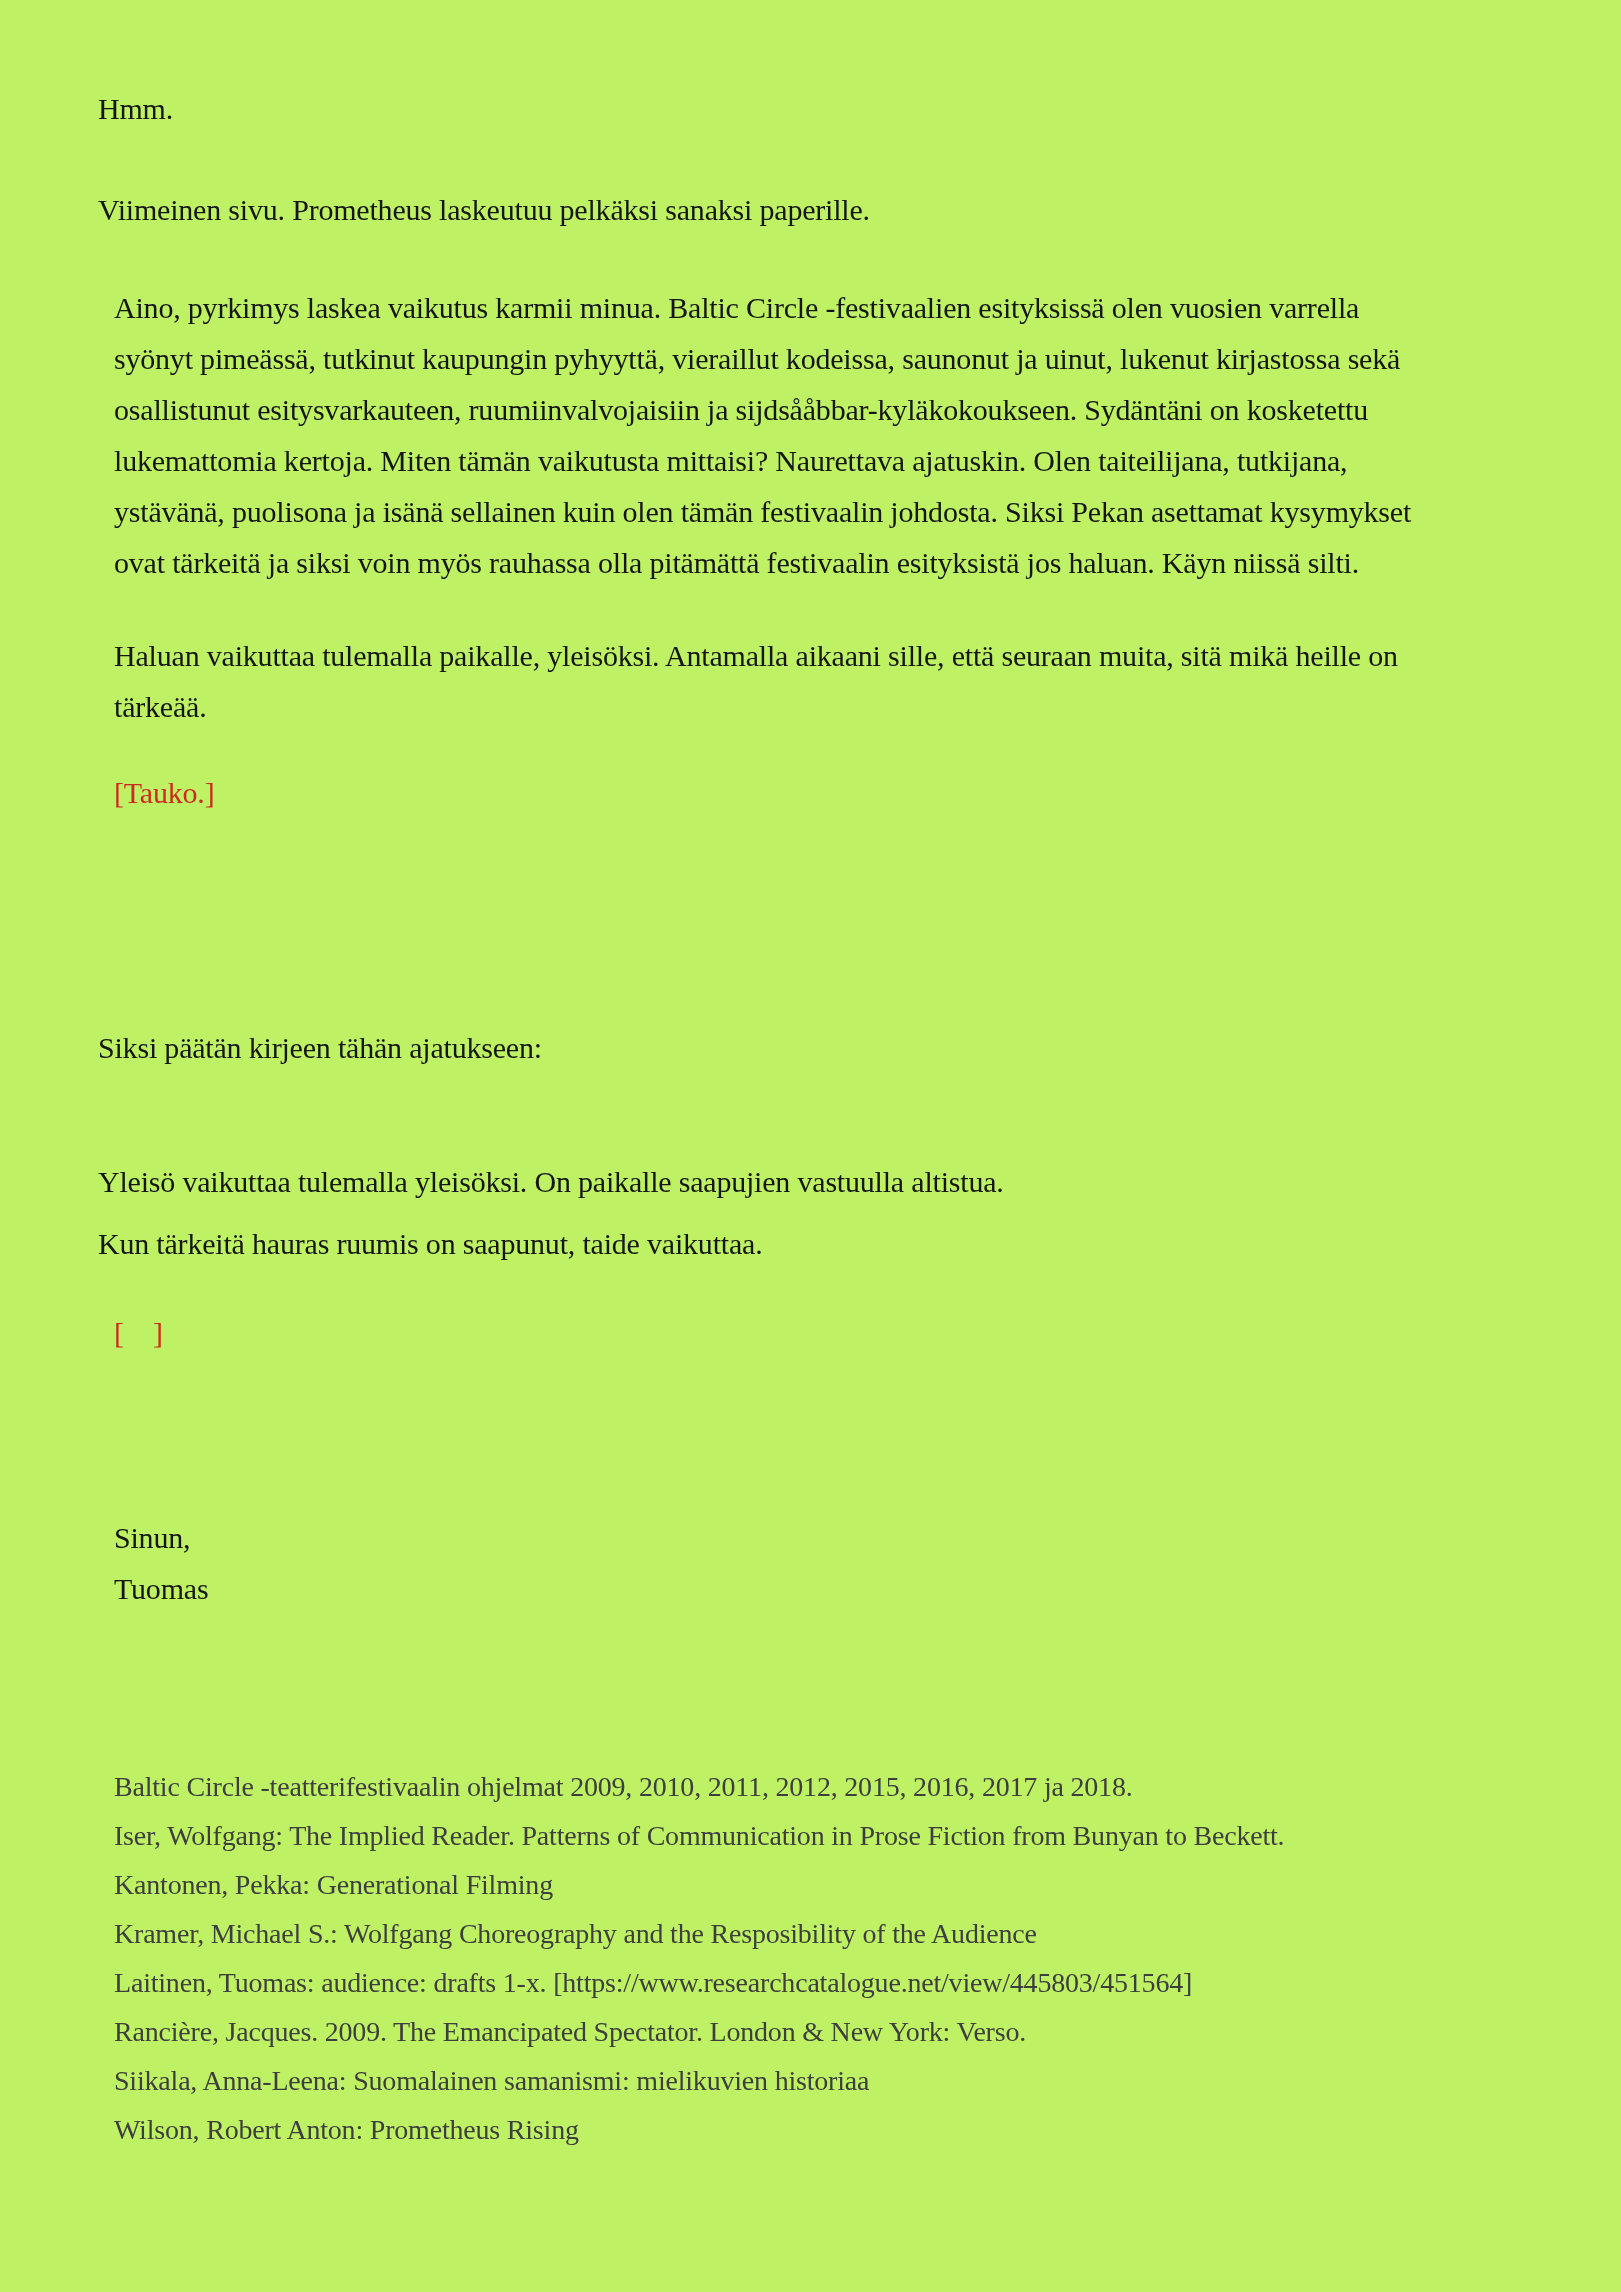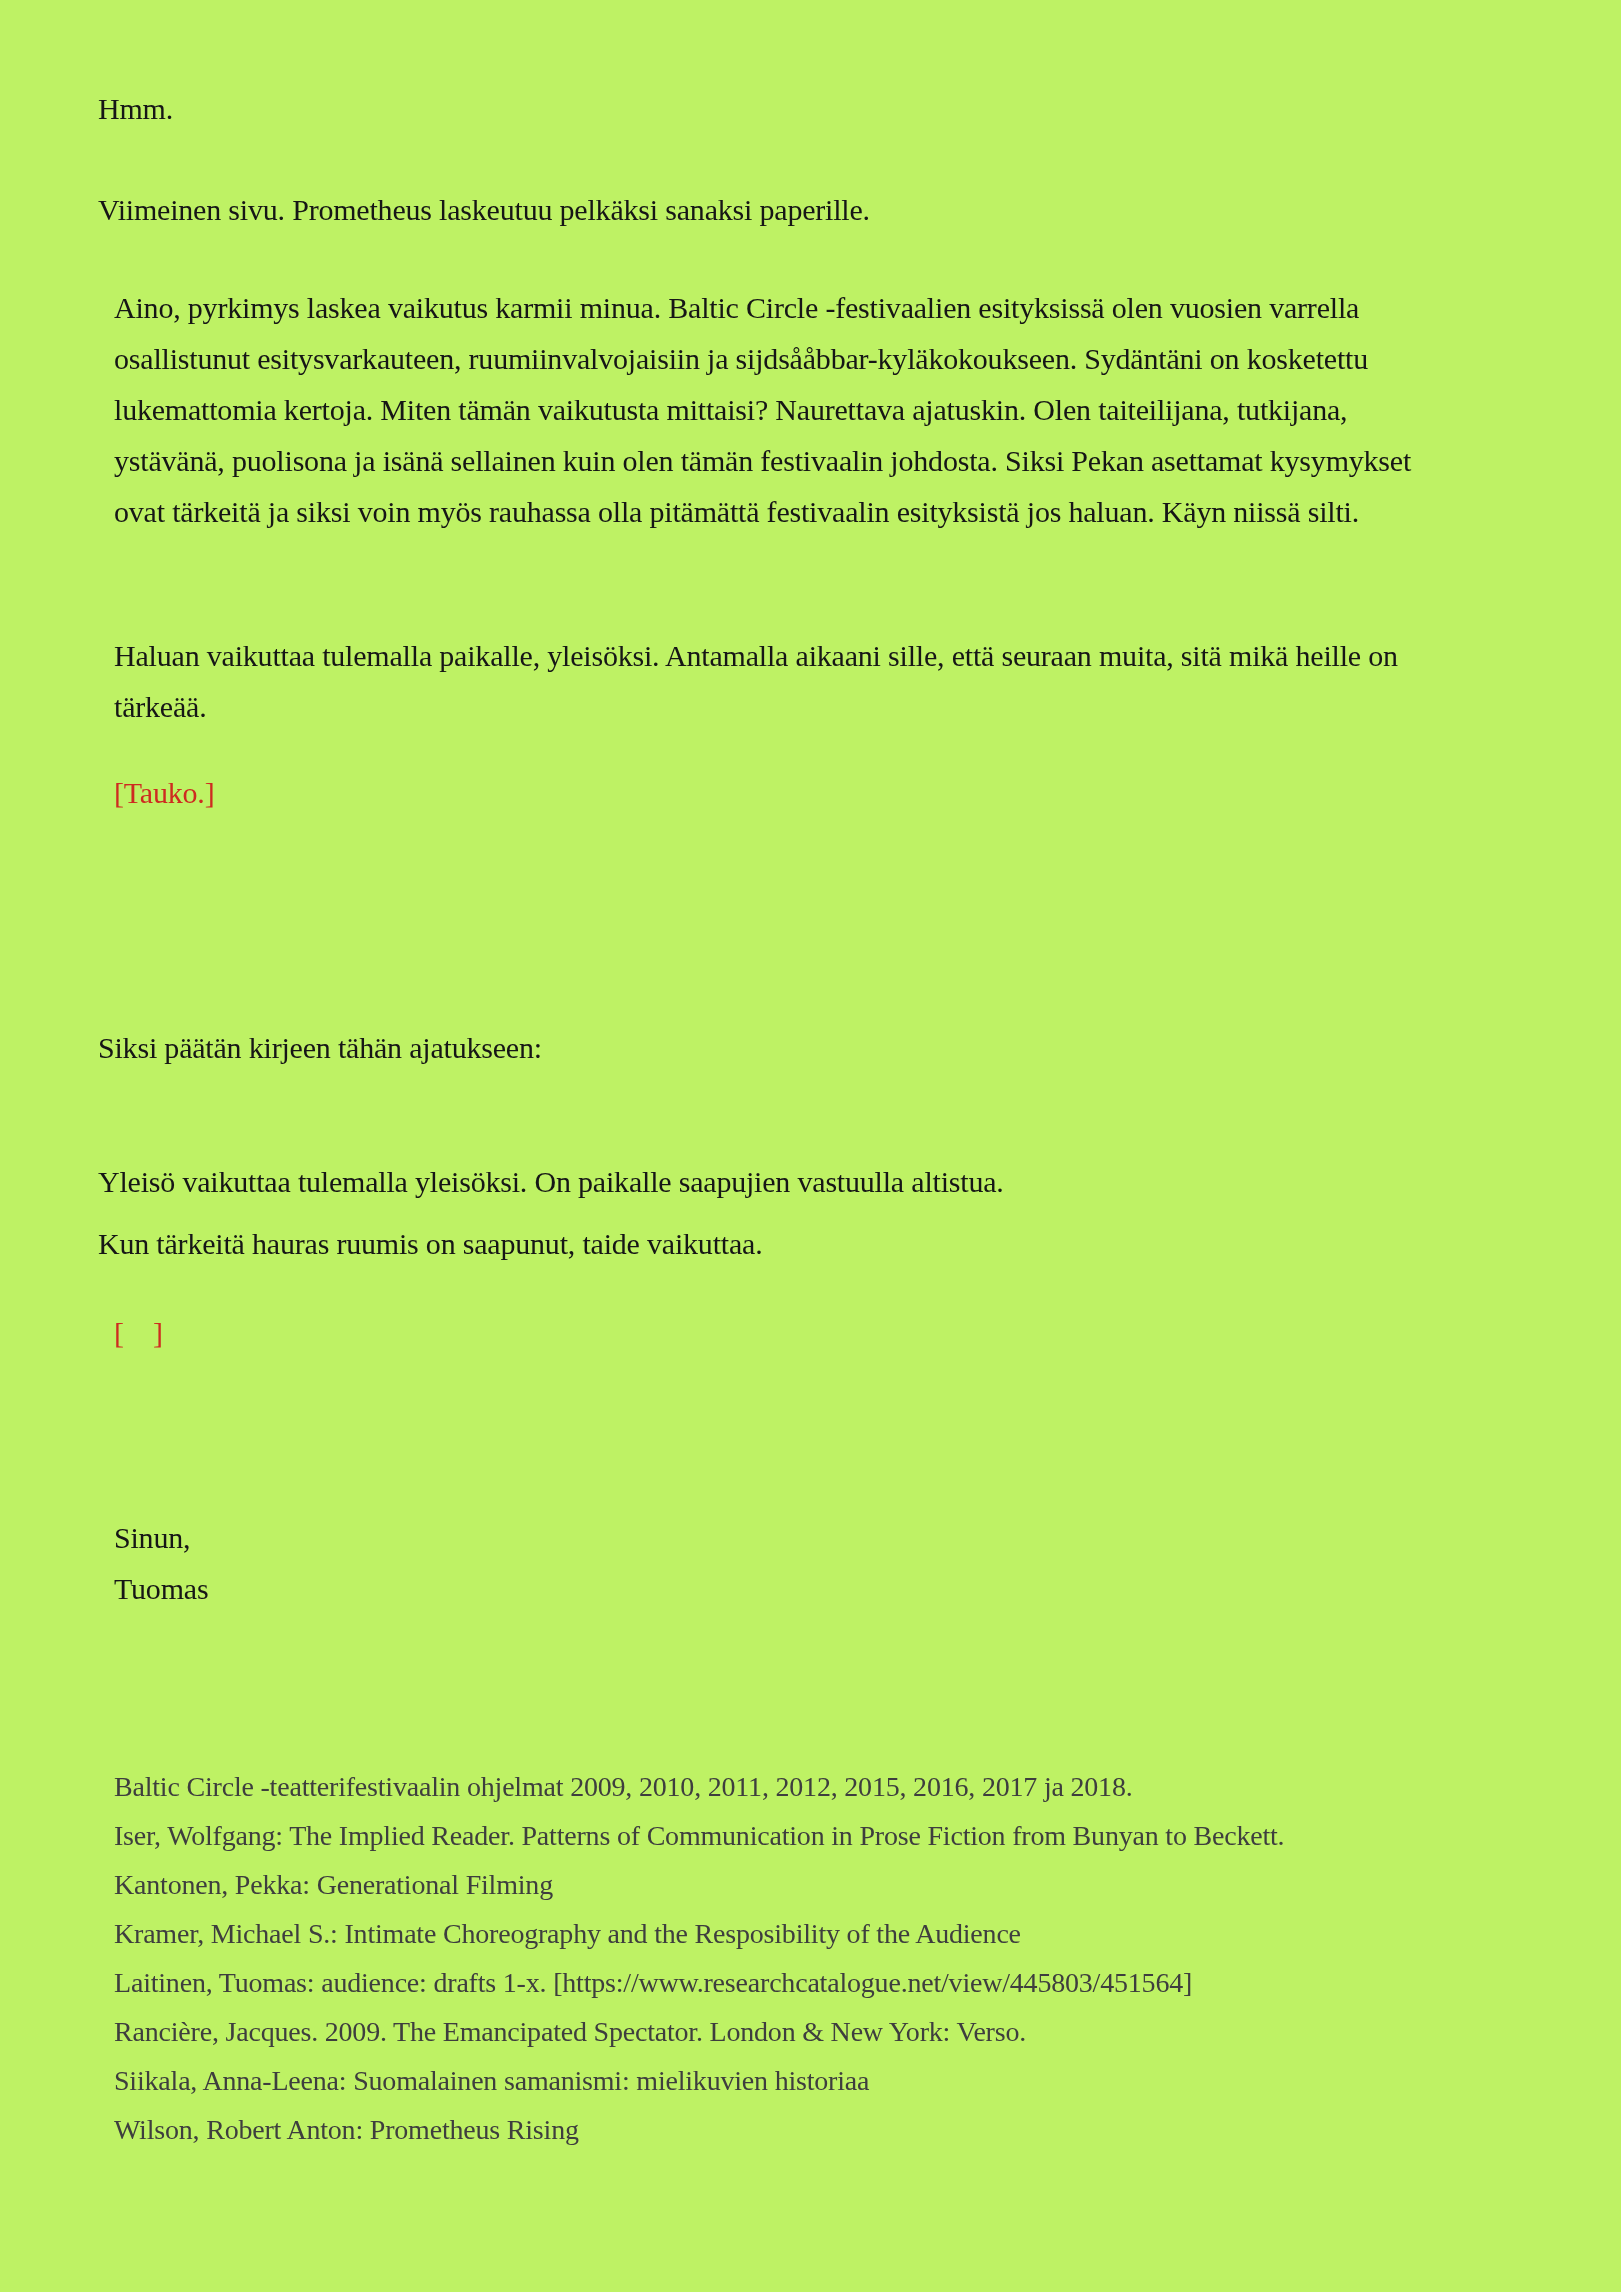--- a/index.html
+++ b/index.html
@@ -42,20 +42,21 @@
 <body>
 
 <div class="page">
 
   <div class="block" style="top:83px">Hmm.</div>
 
   <div class="block" style="top:184px">Viimeinen sivu. Prometheus laskeutuu pelkäksi sanaksi paperille.</div>
 
   <div class="block" style="top:282px">
     <div class="line">Aino, pyrkimys laskea vaikutus karmii minua. Baltic Circle -festivaalien esityksissä olen vuosien varrella</div>
+    <div class="line">syönyt pimeässä, tutkinut kaupungin pyhyyttä, vieraillut kodeissa, saunonut ja uinut, lukenut kirjastossa sekä</div>
     <div class="line">osallistunut esitysvarkauteen, ruumiinvalvojaisiin ja sijdsååbbar-kyläkokoukseen. Sydäntäni on kosketettu</div>
     <div class="line">lukemattomia kertoja. Miten tämän vaikutusta mittaisi? Naurettava ajatuskin. Olen taiteilijana, tutkijana,</div>
     <div class="line">ystävänä, puolisona ja isänä sellainen kuin olen tämän festivaalin johdosta. Siksi Pekan asettamat kysymykset</div>
     <div class="line">ovat tärkeitä ja siksi voin myös rauhassa olla pitämättä festivaalin esityksistä jos haluan. Käyn niissä silti.</div>
   </div>
 
   <div class="block" style="top:630px">
     <div class="line">Haluan vaikuttaa tulemalla paikalle, yleisöksi. Antamalla aikaani sille, että seuraan muita, sitä mikä heille on</div>
     <div class="line">tärkeää.</div>
   </div>
@@ -72,21 +73,21 @@
 
   <div class="block" style="top:1512px">
     <div class="line">Sinun,</div>
     <div class="line">Tuomas</div>
   </div>
 
   <div class="block refs" style="top:1762px">
     <div class="line">Baltic Circle -teatterifestivaalin ohjelmat 2009, 2010, 2011, 2012, 2015, 2016, 2017 ja 2018.</div>
     <div class="line">Iser, Wolfgang: The Implied Reader. Patterns of Communication in Prose Fiction from Bunyan to Beckett.</div>
     <div class="line">Kantonen, Pekka: Generational Filming</div>
-    <div class="line">Kramer, Michael S.: Intimate Choreography and the Resposibility of the Audience</div>
+    <div class="line">Kramer, Michael S.: Wolfgang Choreography and the Resposibility of the Audience</div>
     <div class="line">Laitinen, Tuomas: audience: drafts 1-x. [https://www.researchcatalogue.net/view/445803/451564]</div>
     <div class="line">Rancière, Jacques. 2009. The Emancipated Spectator. London &amp; New York: Verso.</div>
     <div class="line">Siikala, Anna-Leena: Suomalainen samanismi: mielikuvien historiaa</div>
     <div class="line">Wilson, Robert Anton: Prometheus Rising</div>
   </div>
 
 </div>
 
 
 </body></html>

